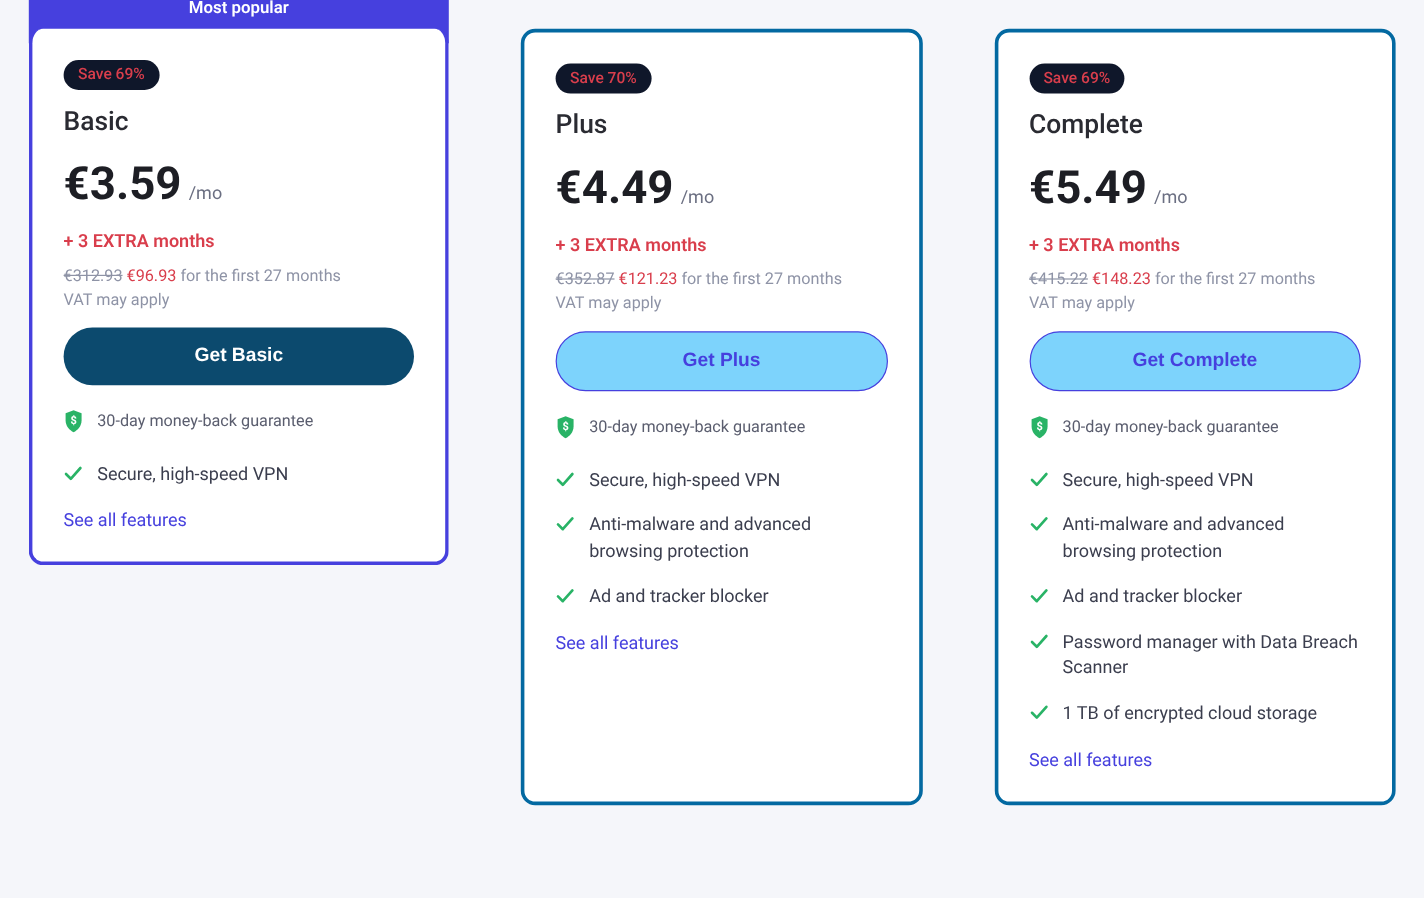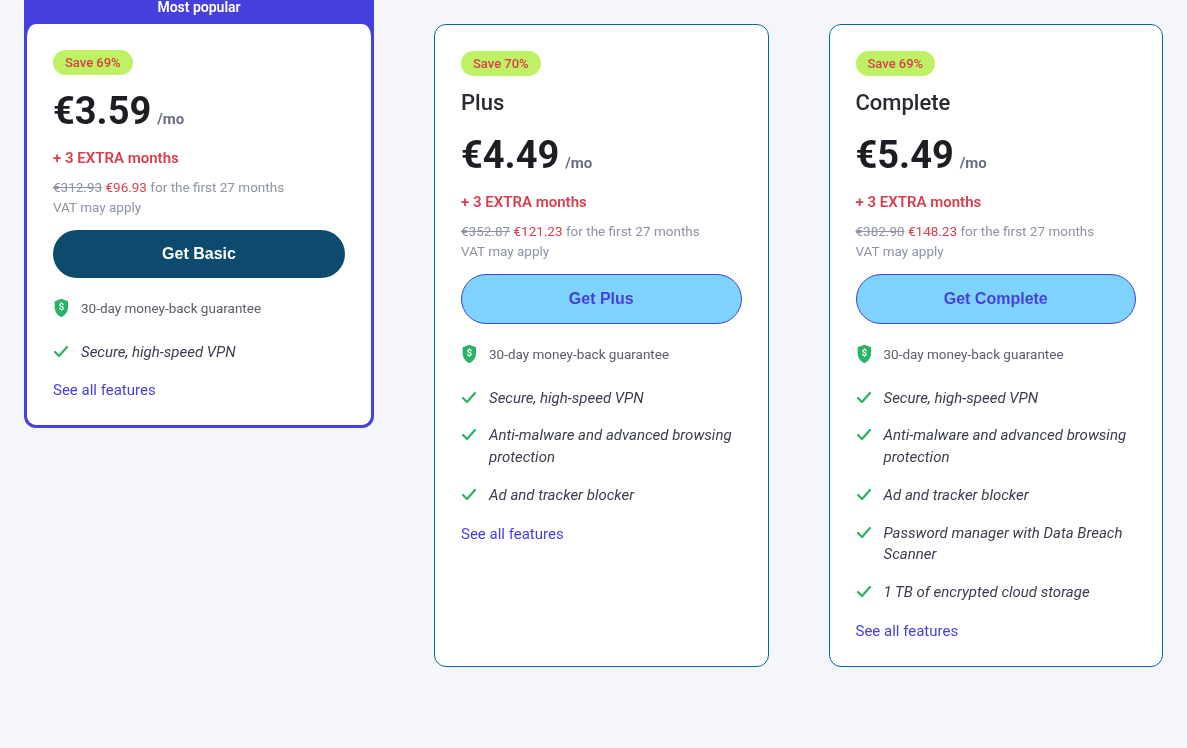--- a/index.html
+++ b/index.html
@@ -10,21 +10,21 @@
     color: #2a2b32;
   }
   .pricing-grid {
     display: flex;
     gap: 60px;
     justify-content: flex-end;
     align-items: stretch;
   }
   .plan-card {
     background: #fff;
-    border: 1px solid #0369a1;
+    border: 3px solid #0369a1;
     border-radius: 12px;
     width: 350px;
     padding: 26px 26px 26px 26px;
     display: flex;
     flex-direction: column;
     position: relative;
   }
   .plan-card.featured {
     border: 3px solid #4640de;
     border-top: none;
@@ -41,21 +41,21 @@
     border-radius: 12px 12px 0 0;
     margin-bottom: -12px;
   }
   .featured-wrap {
     display: flex;
     flex-direction: column;
     margin-top: -36px;
   }
   .save-badge {
     display: inline-block;
-    background: #bef264;
+    background: #0f172a;
     color: #d93e4c;
     font-size: 13px;
     font-weight: 500;
     padding: 5px 12px;
     border-radius: 999px;
     margin-bottom: 14px;
     align-self: flex-start;
   }
   .plan-name {
     font-size: 22px;
@@ -70,21 +70,21 @@
     margin-bottom: 16px;
   }
   .price {
     font-size: 38px;
     font-weight: 700;
     color: #1d1e24;
   }
   .per {
     font-size: 15px;
     color: #6b6f82;
-    font-weight: 700;
+    font-weight: 400;
   }
   .extra {
     color: #d93e4c;
     font-weight: 600;
     font-size: 15px;
     margin-bottom: 10px;
   }
   .fine {
     color: #8e93a6;
     font-size: 13.5px;
@@ -130,21 +130,20 @@
     gap: 16px;
     margin-bottom: 18px;
   }
   .feature {
     display: flex;
     align-items: flex-start;
     gap: 12px;
     color: #3b3e4e;
     font-size: 15px;
     line-height: 1.45;
-    font-style: italic;
   }
   .check-icon {
     width: 16px; height: 16px; flex-shrink: 0;
     margin-top: 2px;
   }
   .see-all {
     color: #4640de;
     font-size: 15px;
     font-weight: 400;
     text-decoration: none;
@@ -154,20 +153,21 @@
 </style>
 </head>
 <body>
 
 <div class="pricing-grid">
 
   <div class="featured-wrap">
     <div class="banner">Most popular</div>
     <div class="plan-card featured">
       <span class="save-badge">Save 69%</span>
+      <div class="plan-name">Basic</div>
       <div class="price-row">
         <span class="price">€3.59</span>
         <span class="per">/mo</span>
       </div>
       <div class="extra">+ 3 EXTRA months</div>
       <div class="fine">
         <span class="strike">€312.93</span>
         <span class="deal">€96.93</span>
         <span>for the first 27 months</span><br>
         <span>VAT may apply</span>
@@ -243,21 +243,21 @@
 
   <div class="plan-card">
     <span class="save-badge">Save 69%</span>
     <div class="plan-name">Complete</div>
     <div class="price-row">
       <span class="price">€5.49</span>
       <span class="per">/mo</span>
     </div>
     <div class="extra">+ 3 EXTRA months</div>
     <div class="fine">
-      <span class="strike">€382.90</span>
+      <span class="strike">€415.22</span>
       <span class="deal">€148.23</span>
       <span>for the first 27 months</span><br>
       <span>VAT may apply</span>
     </div>
     <button class="cta secondary">Get Complete</button>
     <div class="guarantee">
       <span class="shield-icon">
         <svg viewBox="0 0 20 24" fill="none">
             <path d="M10 1 L18 4 V11 C18 17 14 21 10 23 C6 21 2 17 2 11 V4 Z" fill="#29b366"></path>
             <text x="10" y="15" text-anchor="middle" font-size="11" fill="#fff" font-weight="700">$</text>

